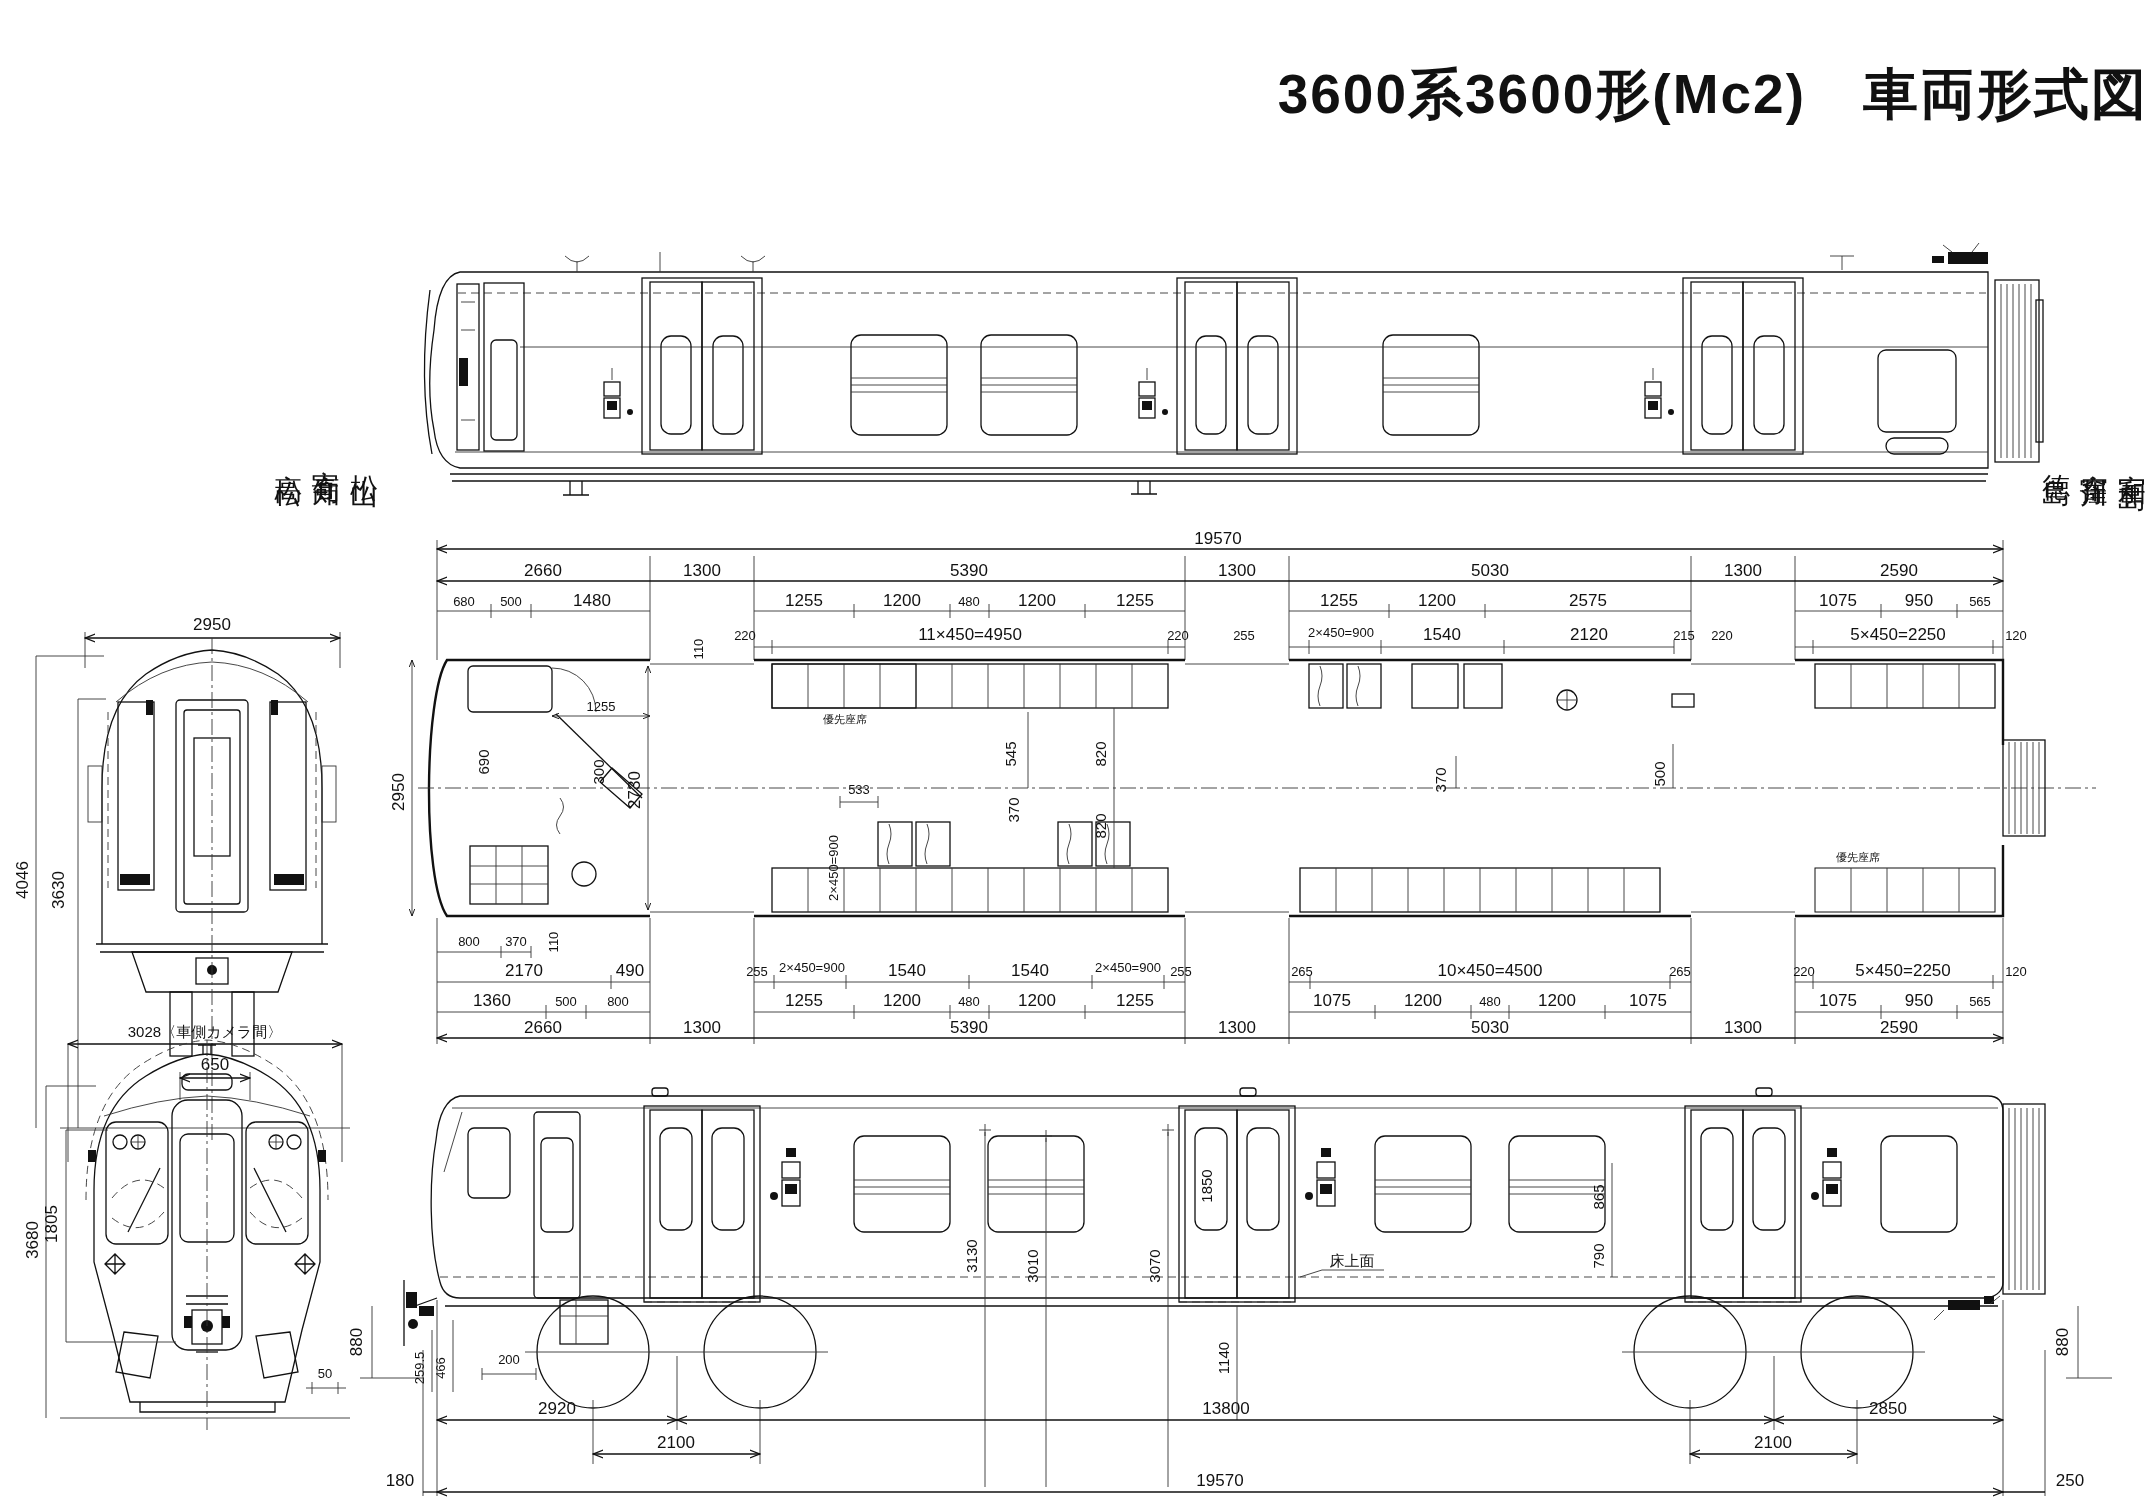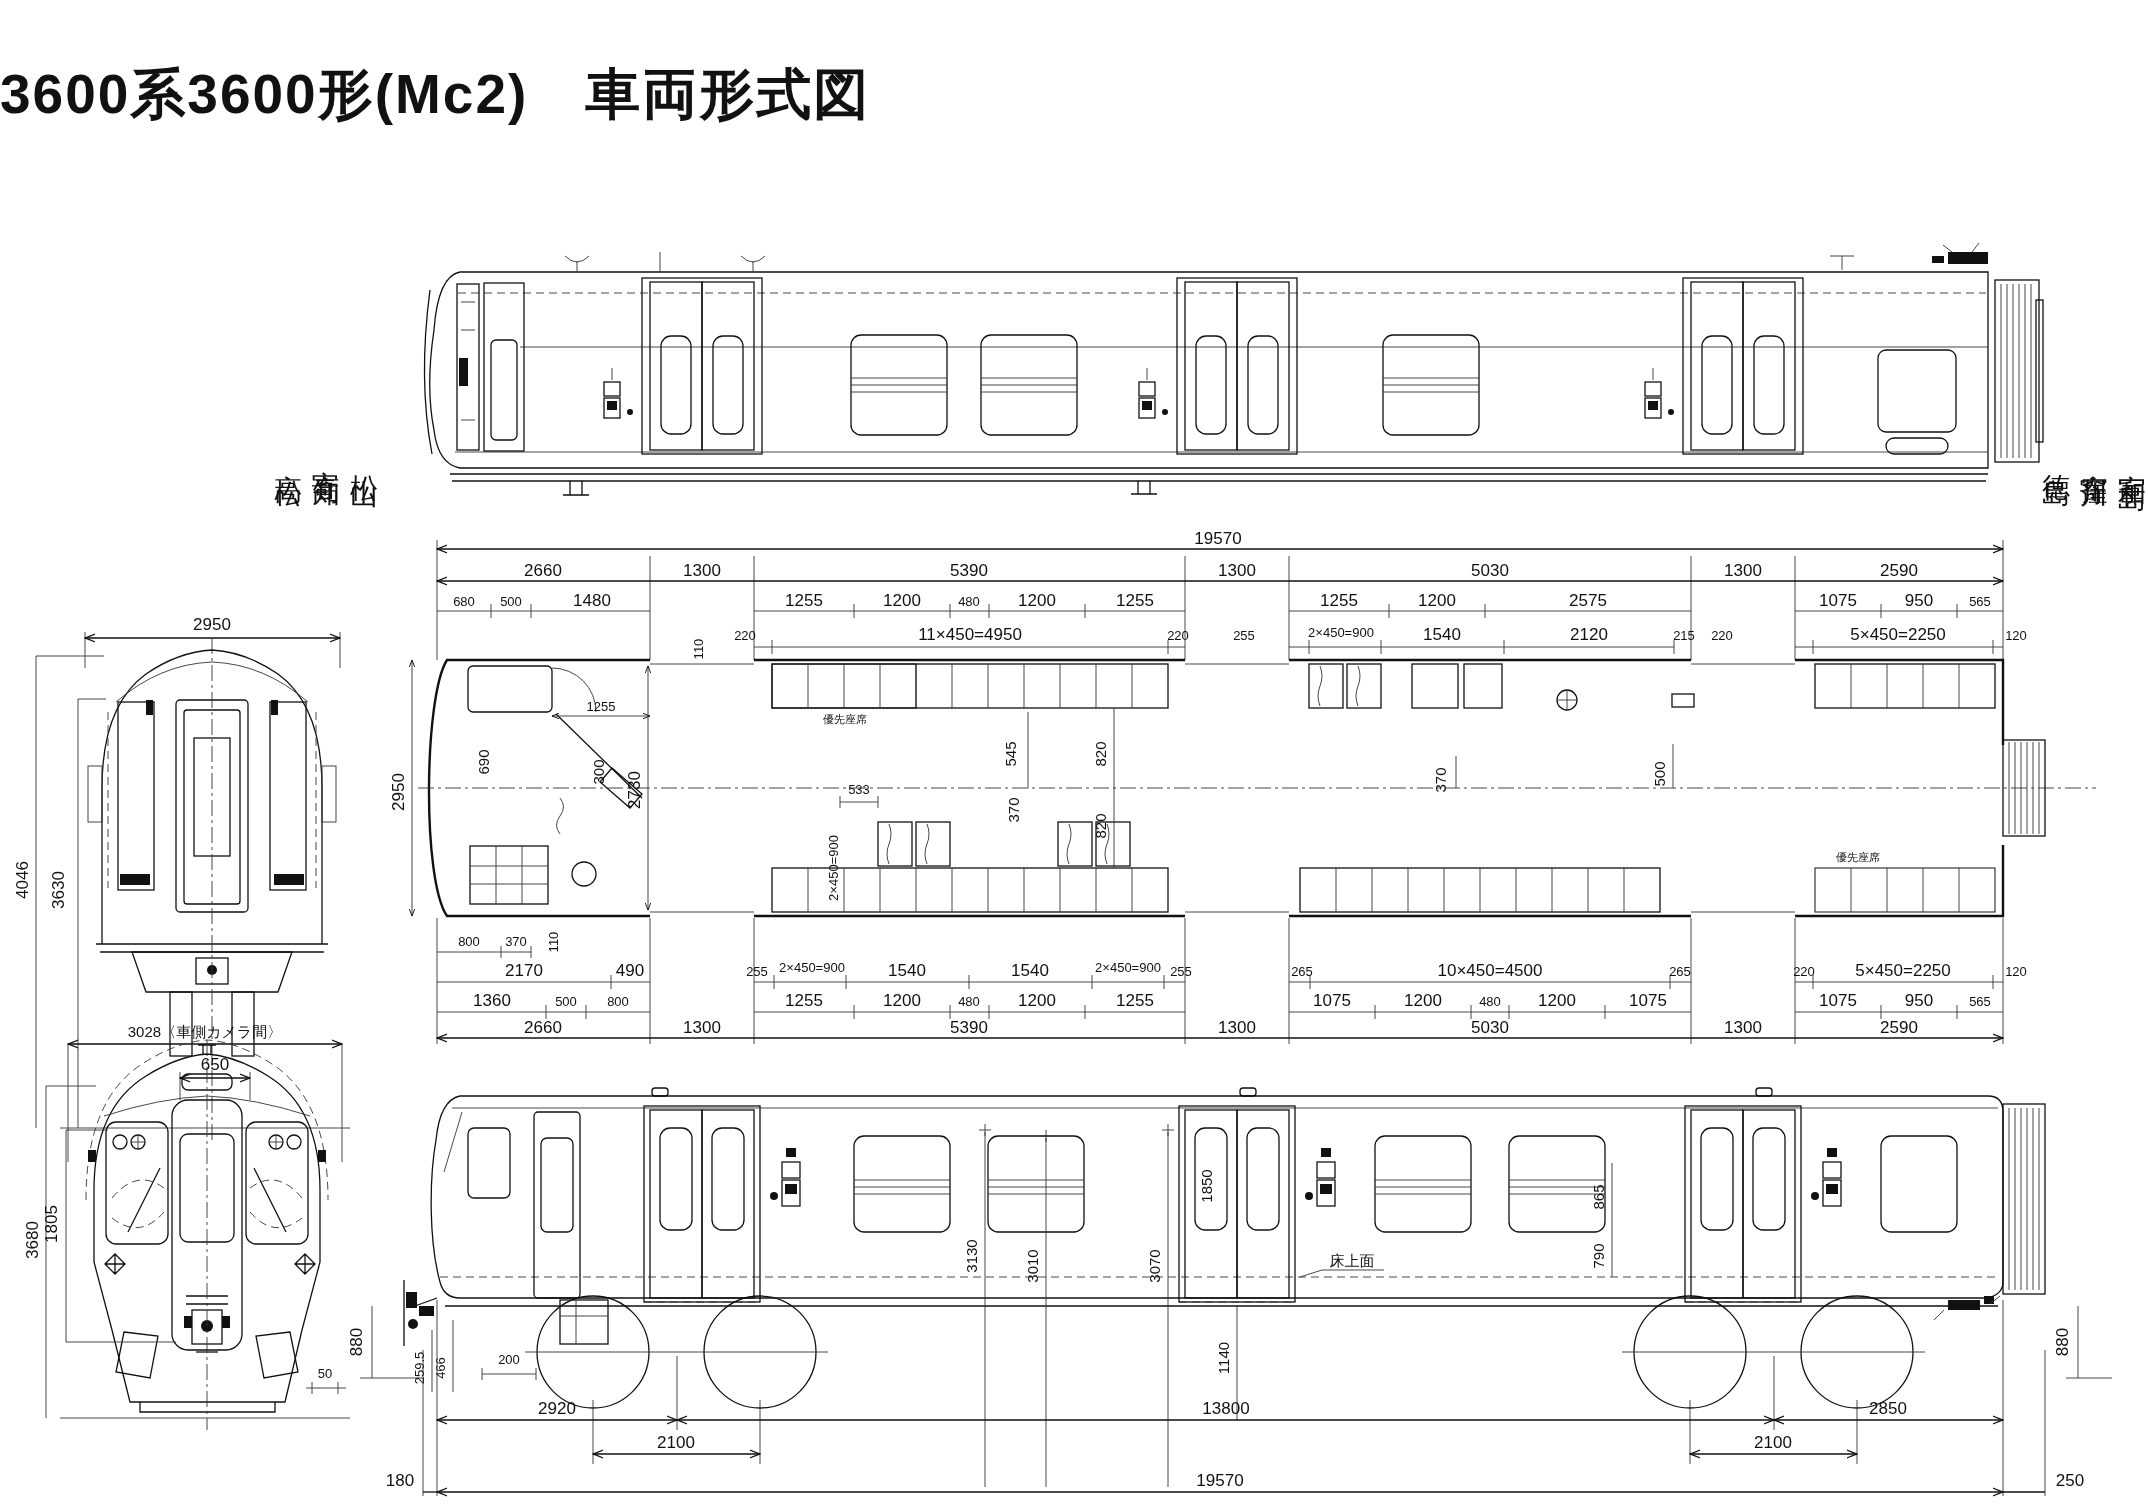--- a/index.html
+++ b/index.html
@@ -1,18 +1,18 @@
 <!DOCTYPE html>
 <html><head>
 <meta charset="utf-8">
 <style>
   html,body{margin:0;padding:0;background:#fff}
   .stage{position:relative;width:2148px;height:1512px;background:#fff;overflow:hidden;
          font-family:"Liberation Sans","DejaVu Sans",sans-serif;color:#111}
-  .title{position:absolute;top:58px;left:0;width:100%;text-align:left;
+  .title{position:absolute;top:58px;left:0;width:100%;text-align:right;
          font-size:55px;font-weight:600;letter-spacing:2px}
   .dir{position:absolute;font-size:28px;line-height:1.1}
   .dir .cols{display:flex;gap:7px}
   .dir .vcol{writing-mode:vertical-rl;text-orientation:upright;letter-spacing:5px}
   .dir .suf{text-align:center;margin-top:10px}
   svg{position:absolute;left:0;top:0}
   svg text{font-family:"Liberation Sans","DejaVu Sans",sans-serif;font-size:17px;fill:#111;text-anchor:middle}
   .m{font-size:15px}.s{font-size:13px}.xs{font-size:11px}
   .ln{stroke:#111;fill:none;stroke-width:1.3}
   .thk{stroke:#111;fill:none;stroke-width:2.4}

